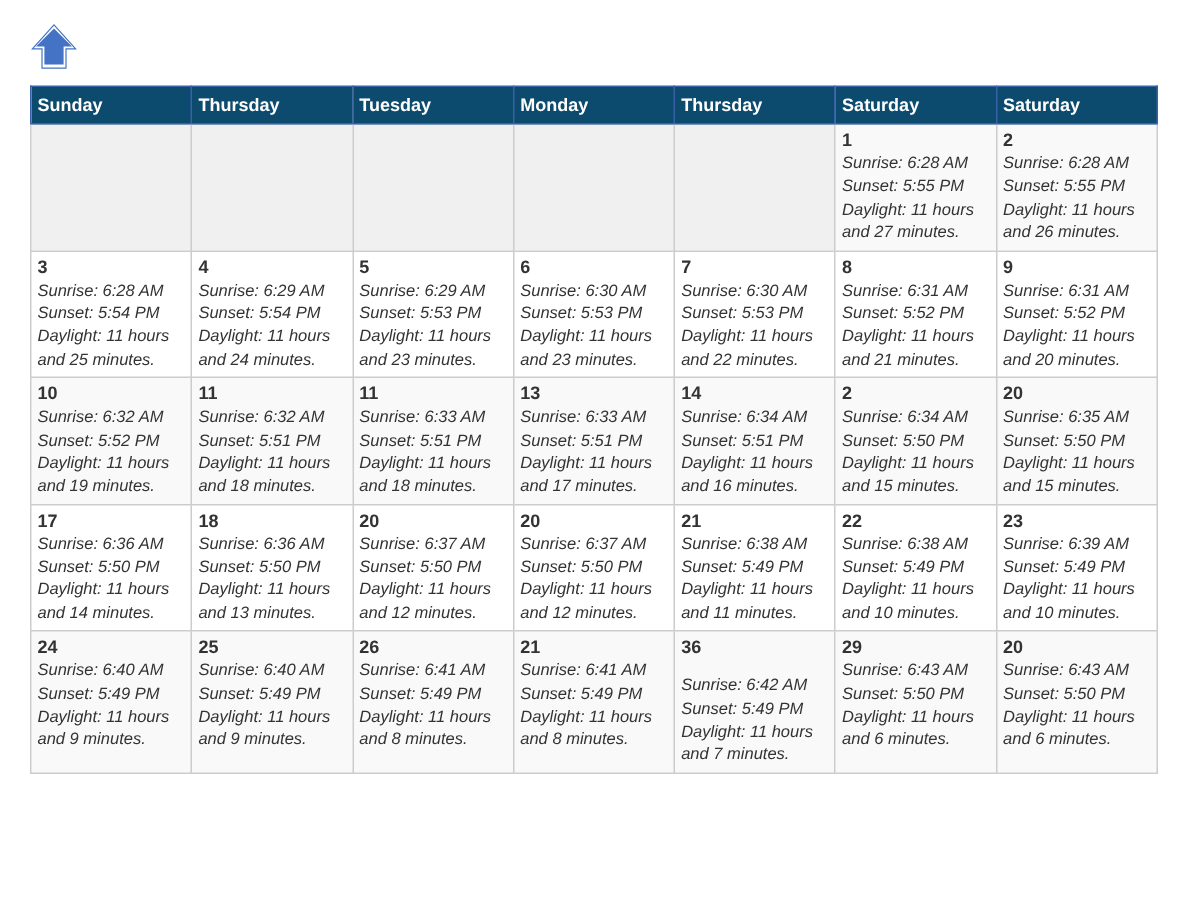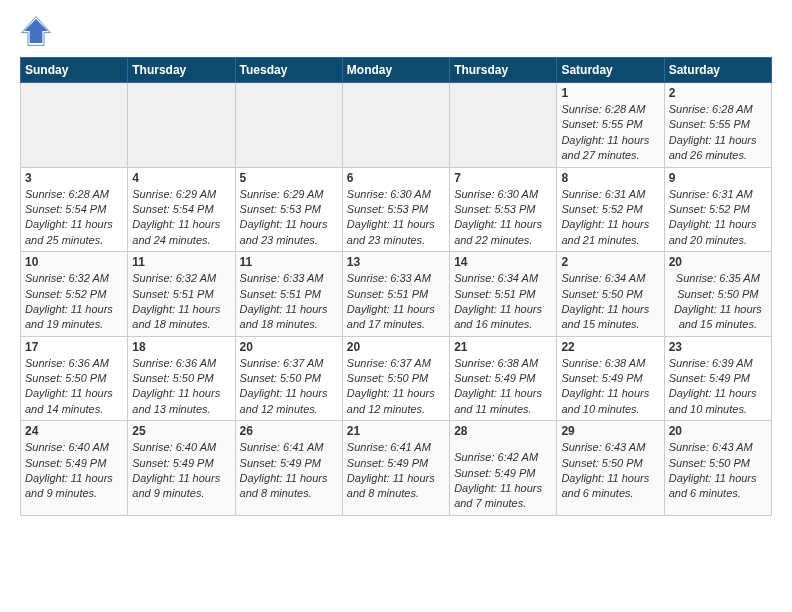--- a/index.html
+++ b/index.html
@@ -228,21 +228,21 @@
 Daylight: 11 hours and 16 minutes.</div>
           </td>
           <td>
             <span class="day-num">2</span>
             <div class="day-info" style="white-space: pre-line;">Sunrise: 6:34 AM
 Sunset: 5:50 PM
 Daylight: 11 hours and 15 minutes.</div>
           </td>
           <td>
             <span class="day-num">20</span>
-            <div class="day-info" style="white-space: pre-line; text-align: center;">Sunrise: 6:35 AM
+            <div class="day-info" style="white-space: pre-line;">Sunrise: 6:35 AM
 Sunset: 5:50 PM
 Daylight: 11 hours and 15 minutes.</div>
           </td>
         </tr>
         <tr>
           <td>
             <span class="day-num">17</span>
             <div class="day-info" style="white-space: pre-line;">Sunrise: 6:36 AM
 Sunset: 5:50 PM
 Daylight: 11 hours and 14 minutes.</div>
@@ -303,21 +303,21 @@
 Sunset: 5:49 PM
 Daylight: 11 hours and 8 minutes.</div>
           </td>
           <td>
             <span class="day-num">21</span>
             <div class="day-info" style="white-space: pre-line;">Sunrise: 6:41 AM
 Sunset: 5:49 PM
 Daylight: 11 hours and 8 minutes.</div>
           </td>
           <td>
-            <span class="day-num">28</span>
+            <span class="day-num">36</span>
             <div class="day-info" style="white-space: pre-line; margin-top: 12px;">Sunrise: 6:42 AM
 Sunset: 5:49 PM
 Daylight: 11 hours and 7 minutes.</div>
           </td>
           <td>
             <span class="day-num">29</span>
             <div class="day-info" style="white-space: pre-line;">Sunrise: 6:43 AM
 Sunset: 5:50 PM
 Daylight: 11 hours and 6 minutes.</div>
           </td>

